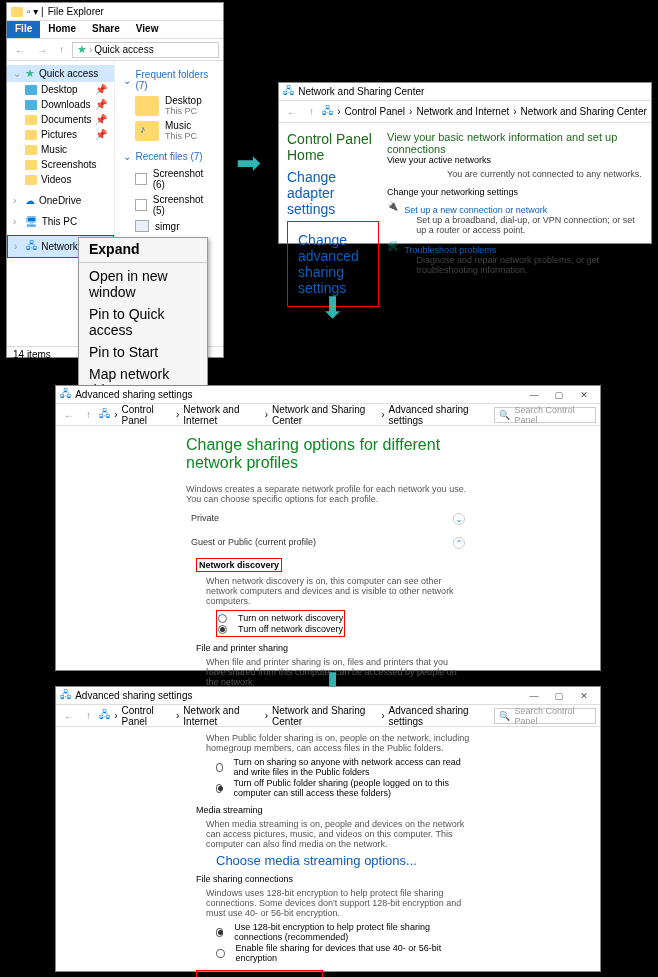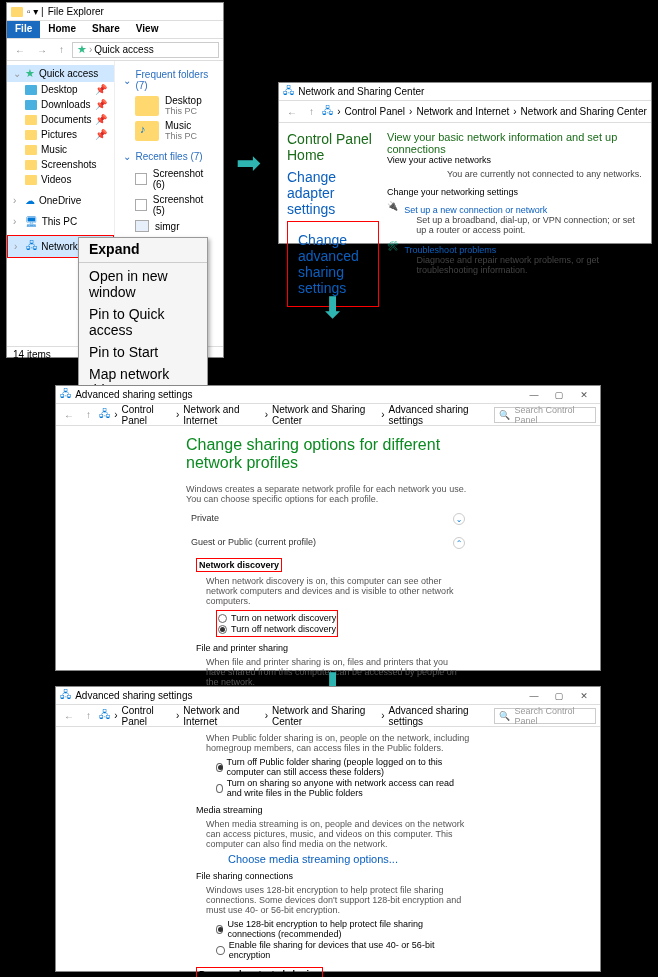--- a/index.html
+++ b/index.html
@@ -48,21 +48,21 @@
   .nc-main .task { color: #0a5fbf; margin-top: 4px; }
   .nc-main .desc { color: #444; margin-left: 12px; }
   
   .adv { background: #fff; }
   .adv-body { padding: 10px 130px 10px 130px; font-size: 9px; }
   .adv-body h3 { color: #0a8a20; font-weight: normal; font-size: 16px; margin-bottom: 12px; }
   .profile { border: 1px solid transparent; padding: 2px 4px; display: flex; justify-content: space-between; color: #333; margin-top: 6px; }
   .profile .chev { color: #0078d7; border: 1px solid #ccc; border-radius: 50%; width: 12px; height: 12px; display: flex; align-items: center; justify-content: center; font-size: 8px; }
   .subhead { font-size: 9px; margin: 6px 0 2px 0; display: inline-block; }
   .sub-desc { font-size: 9px; color: #555; margin: 2px 0 4px 10px; }
-  .radio-row { display: flex; align-items: center; gap: 4px; margin: 1px 0 1px 20px; font-size: 9px; }
+  .radio-row { display: flex; align-items: center; gap: 11px; margin: 1px 0 1px 20px; font-size: 9px; }
   .radio { width: 9px; height: 9px; border: 1px solid #666; border-radius: 50%; display: inline-block; position: relative; }
   .radio.sel::after { content:""; width:5px; height:5px; background:#333; border-radius:50%; position:absolute; top:1px; left:1px; }
   .boxed-red { border: 1px solid red; padding: 1px 2px; display: inline-block; font-weight: bold; }
   .box-block { border: 1px solid red; }
   .btn-row { display: flex; justify-content: flex-end; gap: 6px; padding: 6px 20px; border-top: 1px solid #eee; }
   .btn { border: 1px solid #aaa; padding: 2px 10px; font-size: 9px; background: #eee; }
   .btn.dis { color: #999; }
   .search-box { border: 1px solid #ccc; height: 16px; width: 120px; display: flex; align-items: center; padding: 0 4px; color: #999; font-size: 9px; gap: 4px; }
   a { text-decoration: none; }
 </style>
@@ -364,30 +364,30 @@
     <div style="flex:1"></div>
     <div class="search-box">
         <span>🔍</span>
         <span>Search Control Panel</span>
       </div>
   </div>
   <div class="adv-body" style="padding-top:4px">
     <div style="margin-left:10px">
       <div class="sub-desc">When Public folder sharing is on, people on the network, including homegroup members, can access files in the Public folders.</div>
       <div class="radio-row">
+          <span class="radio"></span>
+          <span>Turn on sharing so anyone with network access can read and write files in the Public folders</span>
+        </div>
+      <div class="radio-row">
           <span class="radio sel"></span>
           <span>Turn off Public folder sharing (people logged on to this computer can still access these folders)</span>
         </div>
-      <div class="radio-row">
-          <span class="radio"></span>
-          <span>Turn on sharing so anyone with network access can read and write files in the Public folders</span>
-        </div>
       <div class="subhead">Media streaming</div>
       <div class="sub-desc">When media streaming is on, people and devices on the network can access pictures, music, and videos on this computer. This computer can also find media on the network.</div>
-      <a style="color:#0a5fbf;margin-left:32px;font-size:11px">Choose media streaming options...</a>
+      <a style="color:#0a5fbf;margin-left:20px;font-size:13px">Choose media streaming options...</a>
       <div class="subhead">File sharing connections</div>
       <div class="sub-desc">Windows uses 128-bit encryption to help protect file sharing connections. Some devices don't support 128-bit encryption and must use 40- or 56-bit encryption.</div>
       <div class="radio-row">
           <span class="radio sel"></span>
           <span>Use 128-bit encryption to help protect file sharing connections (recommended)</span>
         </div>
       <div class="radio-row">
           <span class="radio"></span>
           <span>Enable file sharing for devices that use 40- or 56-bit encryption</span>
         </div>

